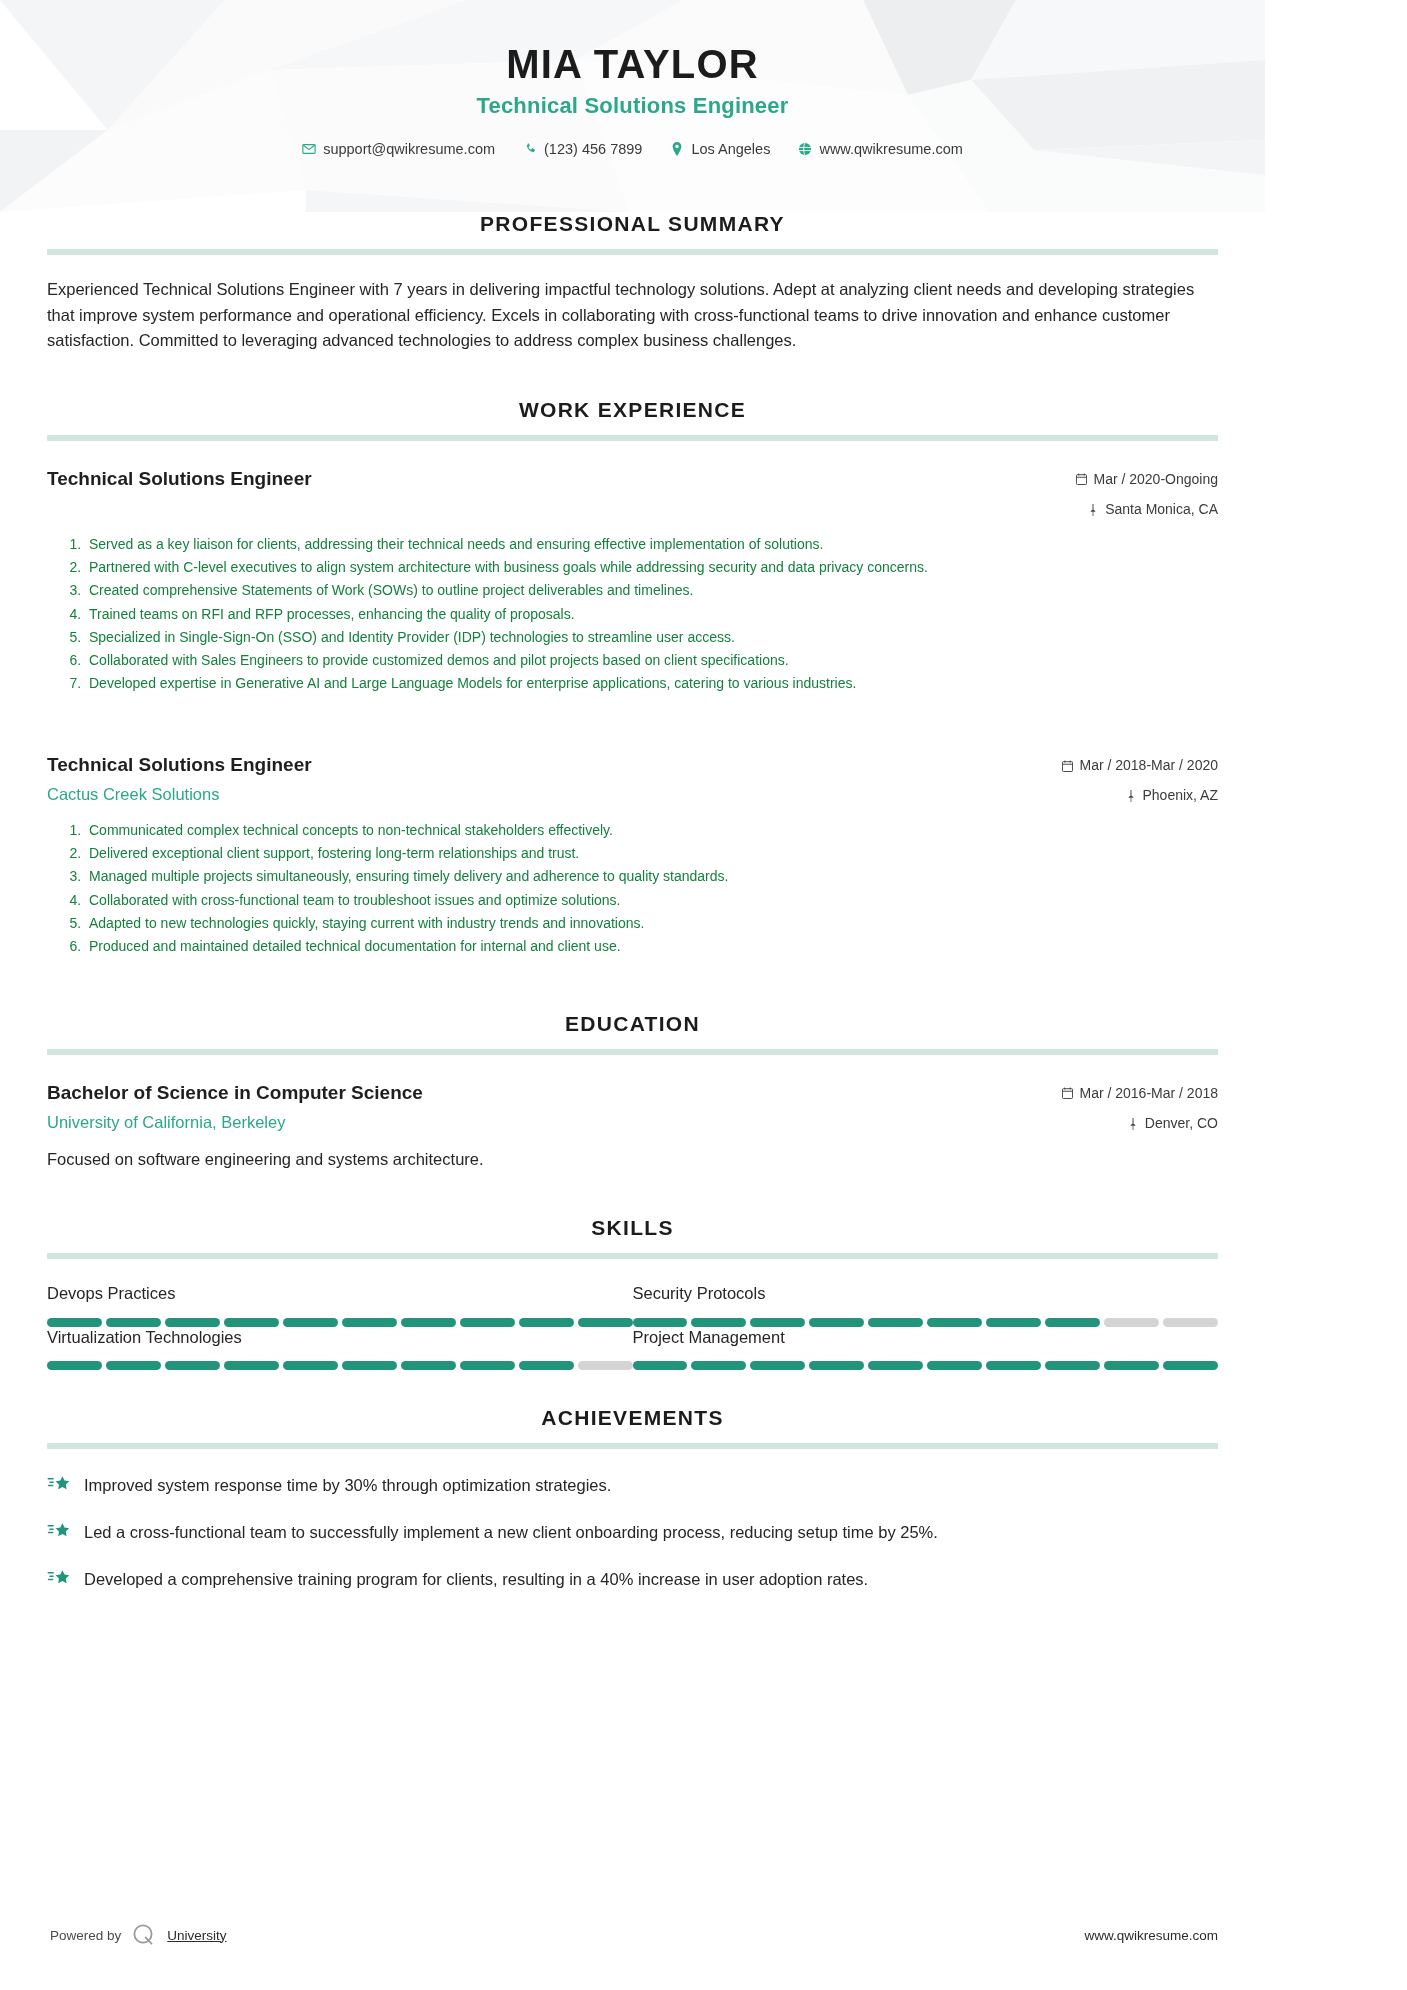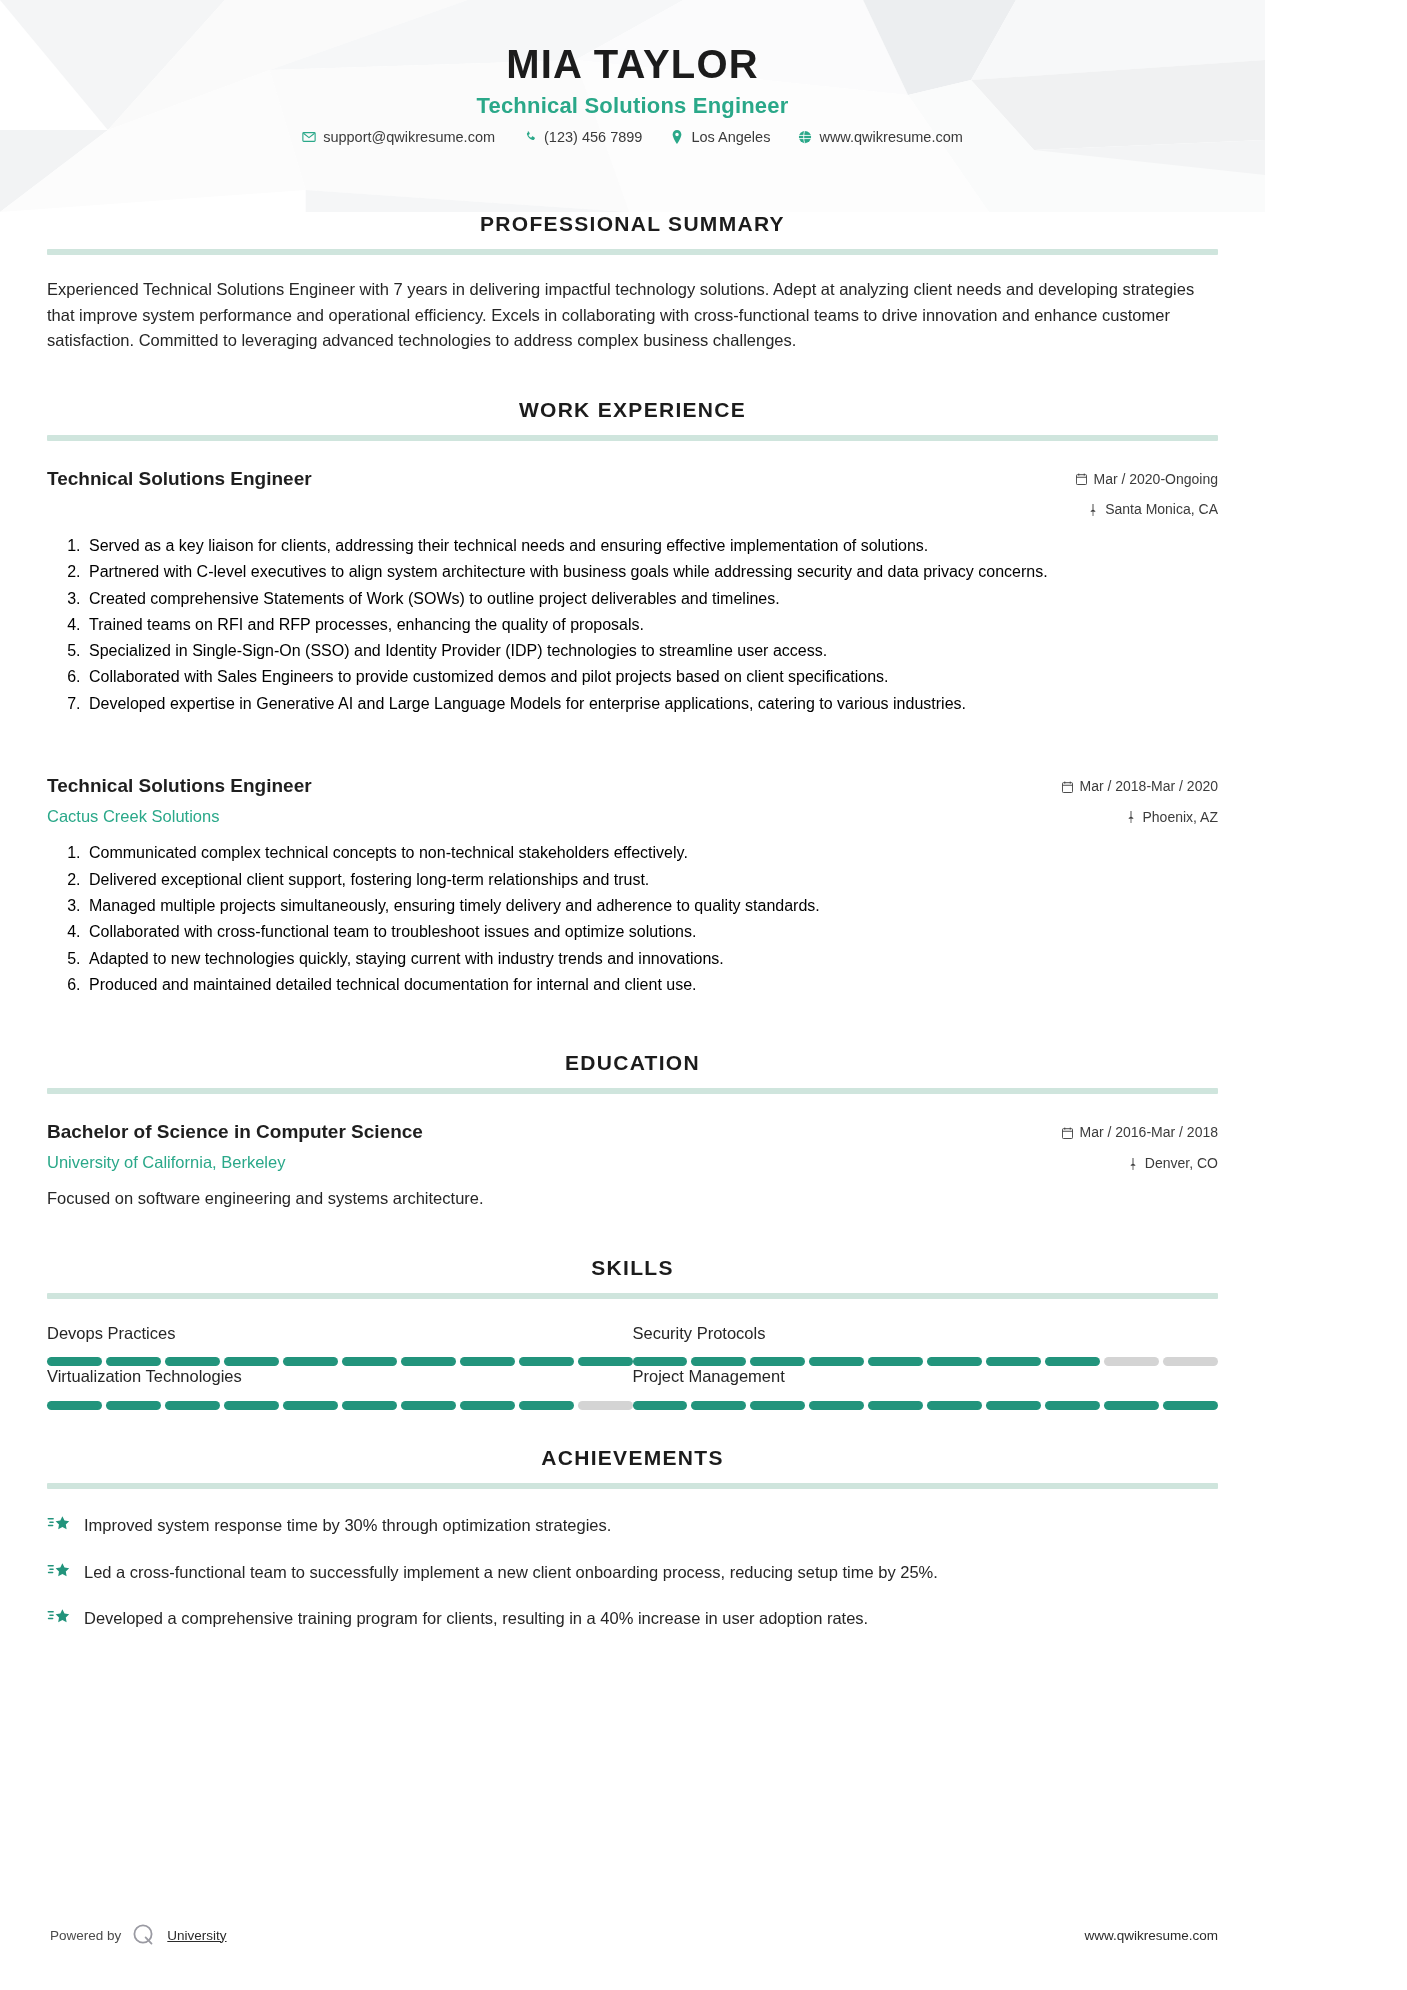--- a/index.html
+++ b/index.html
@@ -51,21 +51,21 @@
   }
   .job-title {
     margin-top: 6px;
     font-size: 22px;
     font-weight: bold;
     color: #2aa889;
     letter-spacing: .2px;
   }
 
   .contact-row {
-    margin-top: 10px;
+    margin-top: 22px;
     display: flex;
     justify-content: center;
     align-items: center;
     gap: 0;
     font-size: 14.5px;
     color: #3a3a3a;
   }
   .contact-item {
     display: flex;
     align-items: center;
@@ -173,23 +173,23 @@
     color: #262626;
   }
 
   
   ol.bullets {
     margin-top: 14px;
     padding-left: 38px;
     list-style: decimal;
   }
   ol.bullets li {
-    font-size: 16px;
+    font-size: 14px;
     line-height: 1.52;
-    color: #000000;
+    color: #15803d;
     margin-bottom: 2px;
     padding-left: 4px;
   }
 
   
   .skills-grid {
     margin-top: 24px;
     display: grid;
     grid-template-columns: repeat(2, 1fr);
   }

